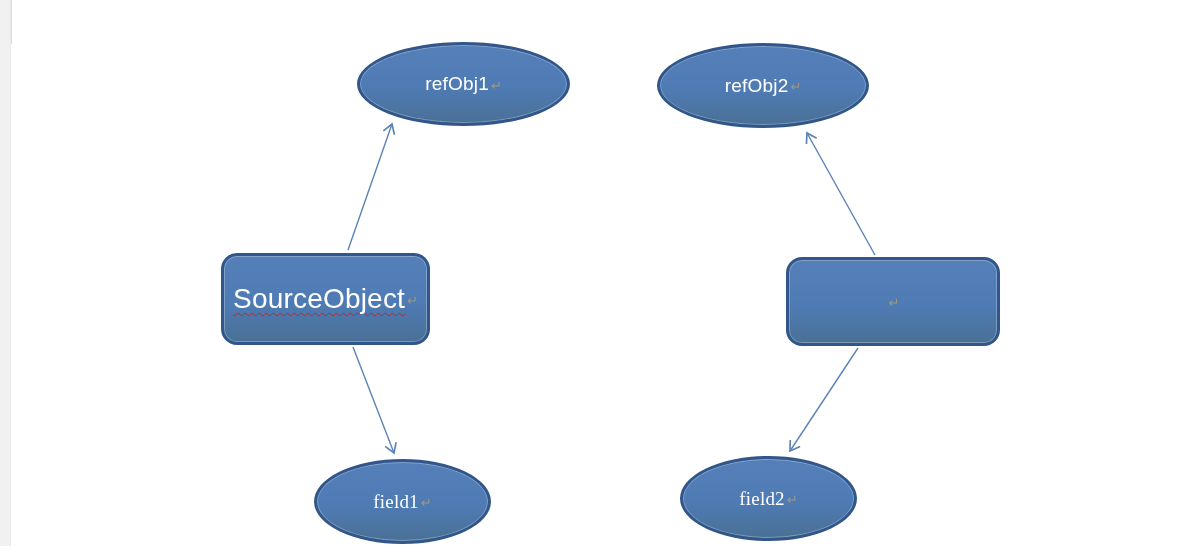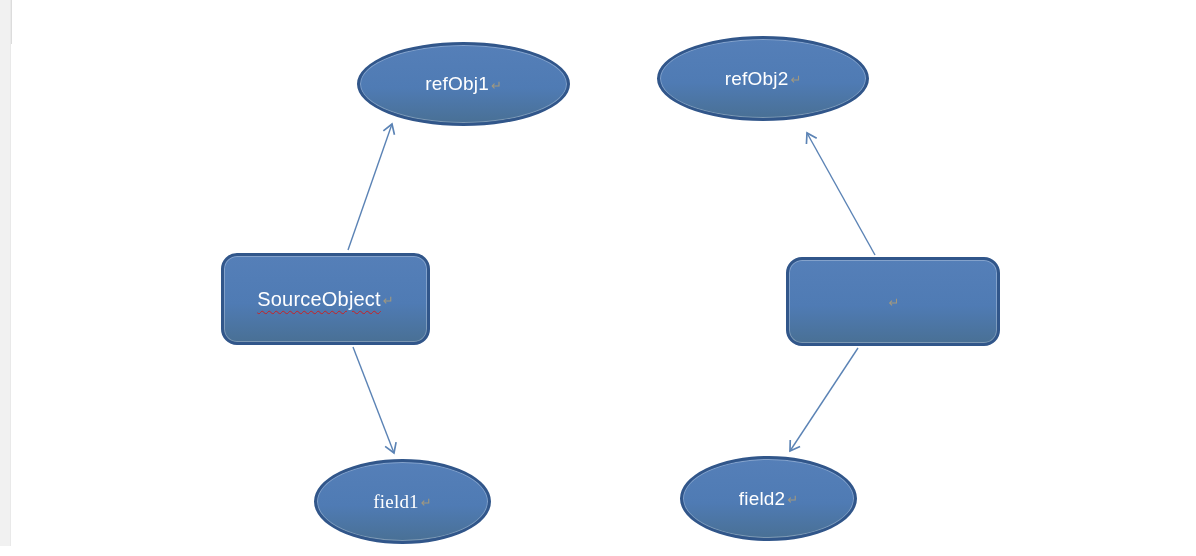--- a/index.html
+++ b/index.html
@@ -27,21 +27,21 @@
     display: flex; align-items: center; justify-content: center;
     background: linear-gradient(180deg, #557fb8 0%, #4f7bb4 55%, #497095 100%);
     border: 3px solid #31568a;
     box-shadow: inset 0 0 0 1px rgba(255,255,255,0.28);
     color: #ffffff;
   }
   .ellipse { border-radius: 50%; }
   .rrect   { border-radius: 16px; }
 
   .node-label { font-size: 19px; letter-spacing: 0.2px; white-space: nowrap; }
-  .rrect .node-label { font-size: 20px; }
+  .rrect .node-label { font-size: 28px; }
 
   .misspelled {
     text-decoration-line: underline;
     text-decoration-style: wavy;
     text-decoration-color: #cc1f1f;
     text-decoration-thickness: 1px;
     text-underline-offset: 4px;
   }
 
   .return-mark {
@@ -69,37 +69,37 @@
     <line x1="353" y1="347" x2="394" y2="453" stroke="#5b83b5" stroke-width="1.4" marker-end="url(#openArrow)"></line>
     <line x1="875" y1="255" x2="807" y2="133" stroke="#5b83b5" stroke-width="1.4" marker-end="url(#openArrow)"></line>
     <line x1="858" y1="348" x2="790" y2="451" stroke="#5b83b5" stroke-width="1.4" marker-end="url(#openArrow)"></line>
   </svg>
 
   <div class="node ellipse" style="left:357px; top:42px; width:213px; height:84px;">
     <span class="node-label">refObj1</span>
     <span class="return-mark">↵</span>
   </div>
 
-  <div class="node ellipse" style="left:657px; top:36px; width:212px; height:85px;">
+  <div class="node ellipse" style="left:657px; top:43px; width:212px; height:85px;">
     <span class="node-label">refObj2</span>
     <span class="return-mark">↵</span>
   </div>
 
   <div class="node rrect" style="left:221px; top:253px; width:209px; height:92px;">
     <span class="node-label misspelled">SourceObject</span>
     <span class="return-mark">↵</span>
   </div>
 
   <div class="node rrect" style="left:786px; top:257px; width:214px; height:89px;">
     <span class="return-mark">↵</span>
   </div>
 
   <div class="node ellipse" style="left:314px; top:459px; width:177px; height:85px;font-family:Liberation Serif, serif;">
     <span class="node-label">field1</span>
     <span class="return-mark">↵</span>
   </div>
 
-  <div class="node ellipse" style="left:680px; top:456px; width:177px; height:85px;">
+  <div class="node ellipse" style="left:680px; top:456px; width:177px; height:85px;font-family:Liberation Serif, serif;">
     <span class="node-label">field2</span>
     <span class="return-mark">↵</span>
   </div>
 
 </div>
 
 </body></html>

